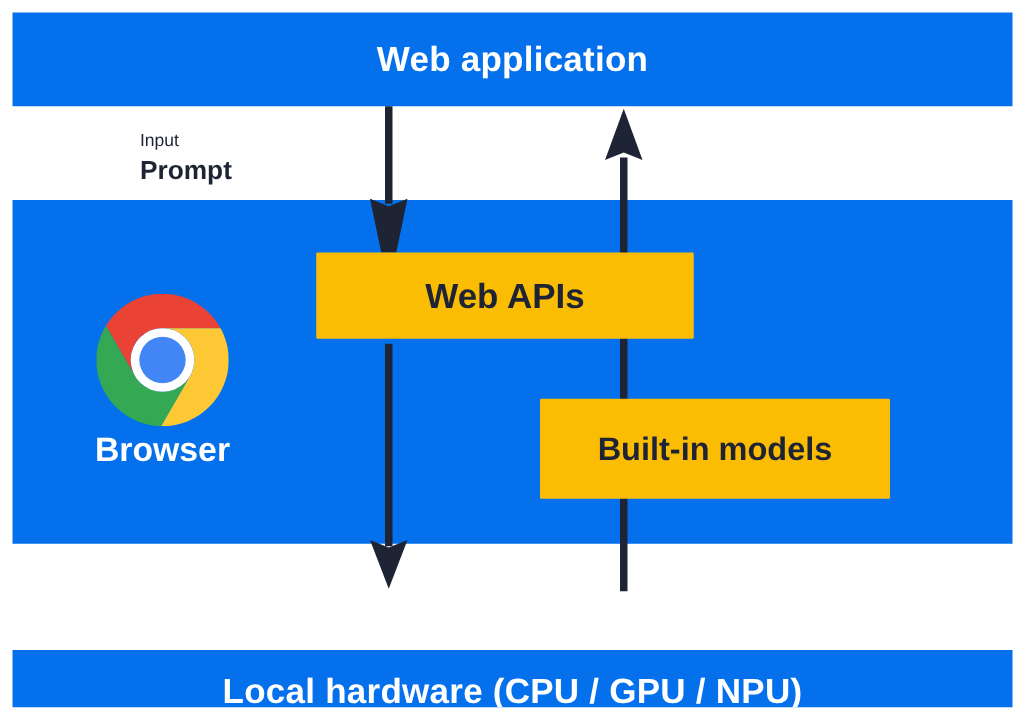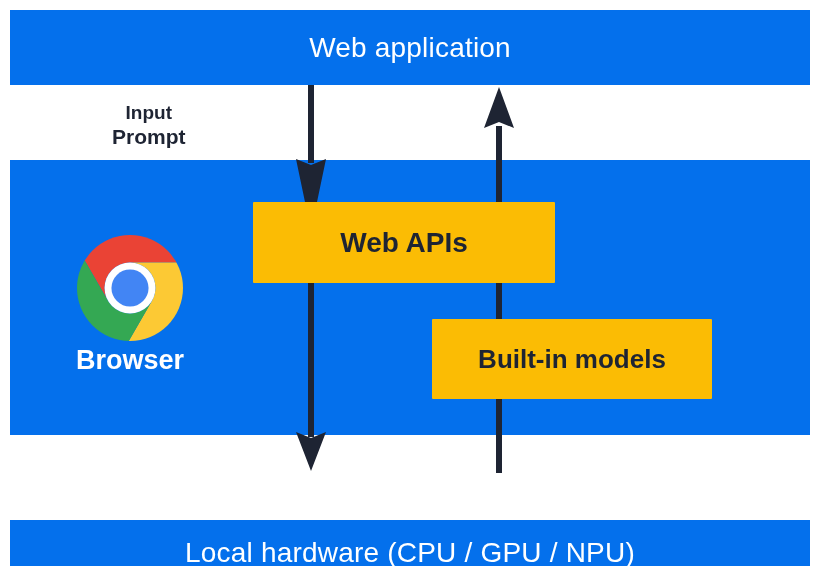--- a/index.html
+++ b/index.html
@@ -7,37 +7,37 @@
     position:relative; width:820px; height:566px; background:#ffffff;
     font-family:"Liberation Sans", sans-serif; overflow:hidden;
   }
   .bar {
     position:absolute; left:10px; width:800px; background:#0470EC;
     display:flex; align-items:center; justify-content:center; z-index:1;
   }
   .bar-top    { top:10px;  height:75px; }
   .bar-mid    { top:160px; height:275px; }
   .bar-bottom { top:473px; height:66px;margin-top:47px; }
-  .bar-label { color:#ffffff; font-weight:normal; font-size:28px; letter-spacing:0.2px; }
+  .bar-label { color:#ffffff; font-weight:bold; font-size:28px; letter-spacing:0.2px; }
 
   .io-group { position:absolute; z-index:1; color:#1E2433; }
   .io-input  { left:112px; top:102px; text-align:left; }
   .io-output { right:52px; top:99px;  text-align:right; }
-  .io-caption { font-size:19px; line-height:21px; font-weight:bold;text-align:center; }
+  .io-caption { font-size:14px; line-height:21px; font-weight:normal; }
   .io-label   { font-size:21px; line-height:27px; font-weight:bold; }
   .io-output .io-label { font-size:24px; }
 
   .arrows { position:absolute; left:0; top:0; z-index:2; }
 
   .ybox {
     position:absolute; background:#FBBC04; z-index:3; color:#1E2433;
     display:flex; flex-direction:column; align-items:center; justify-content:center;
     text-align:center; border-radius:1px;
   }
-  .ybox-webapis { left:253px; top:202px; width:302px; height:81px; }
+  .ybox-webapis { left:253px; top:202px; width:302px; height:69px; }
   .ybox-builtin { left:432px; top:319px; width:280px; height:80px; }
   .ybox-label { font-weight:bold; font-size:28px; }
   .ybox-builtin .ybox-label { font-size:26px; line-height:33px;text-align:center; }
 
   .chrome-logo { position:absolute; left:77px; top:235px; width:106px; height:106px; z-index:3; }
   .browser-label {
     position:absolute; left:40px; top:345px; width:180px; z-index:3;
     text-align:center; color:#ffffff; font-weight:bold; font-size:27px;
   }
 </style>

